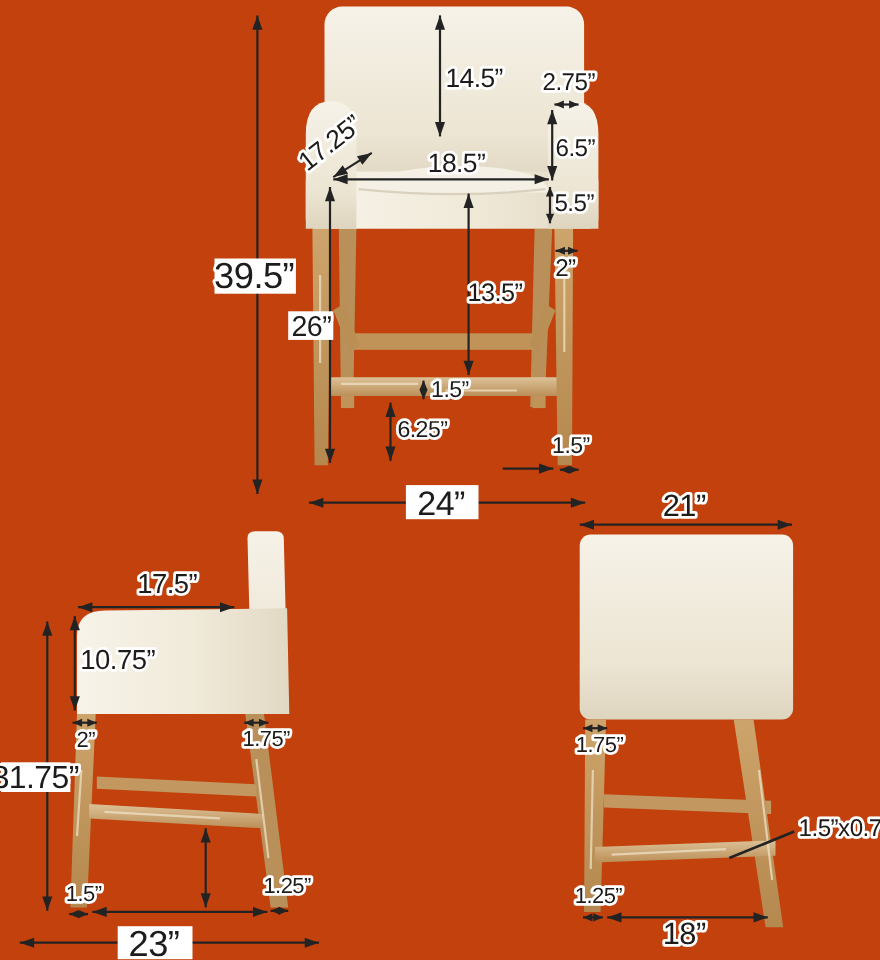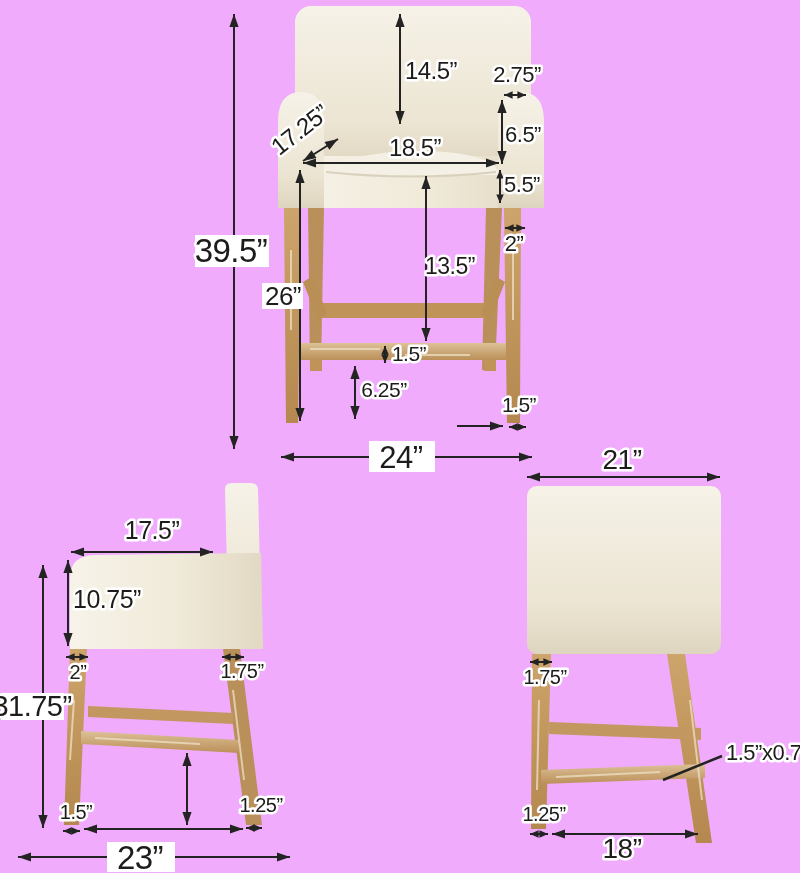--- a/index.html
+++ b/index.html
@@ -1,16 +1,16 @@
 <!DOCTYPE html>
 <html><head>
 <meta charset="utf-8">
 <style>
   html,body{margin:0;padding:0;background:#ffffff;}
-  .page{position:relative;width:800px;height:873px;background:#f0abfc;overflow:hidden;}
+  .page{position:relative;width:800px;height:873px;background:#c2410c;overflow:hidden;}
   svg{display:block;}
   .dim{
     font-family:"Liberation Sans","DejaVu Sans",sans-serif;
     fill:#1d1c1a;
     paint-order:stroke fill;
     stroke:#ffffff;
     stroke-width:5px;
     stroke-linejoin:round;
     font-weight:400;
     letter-spacing:-0.5px;

